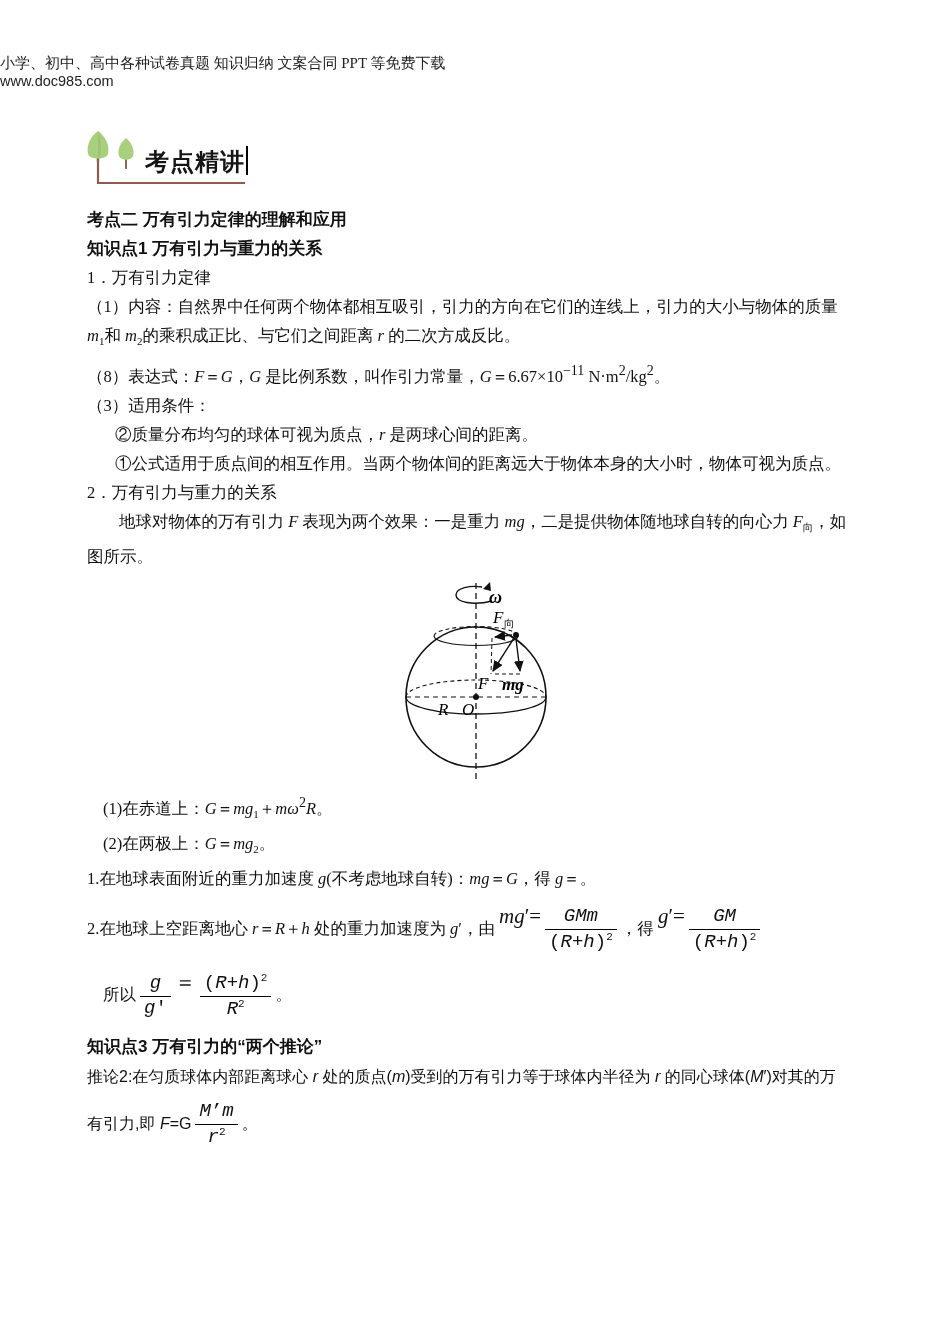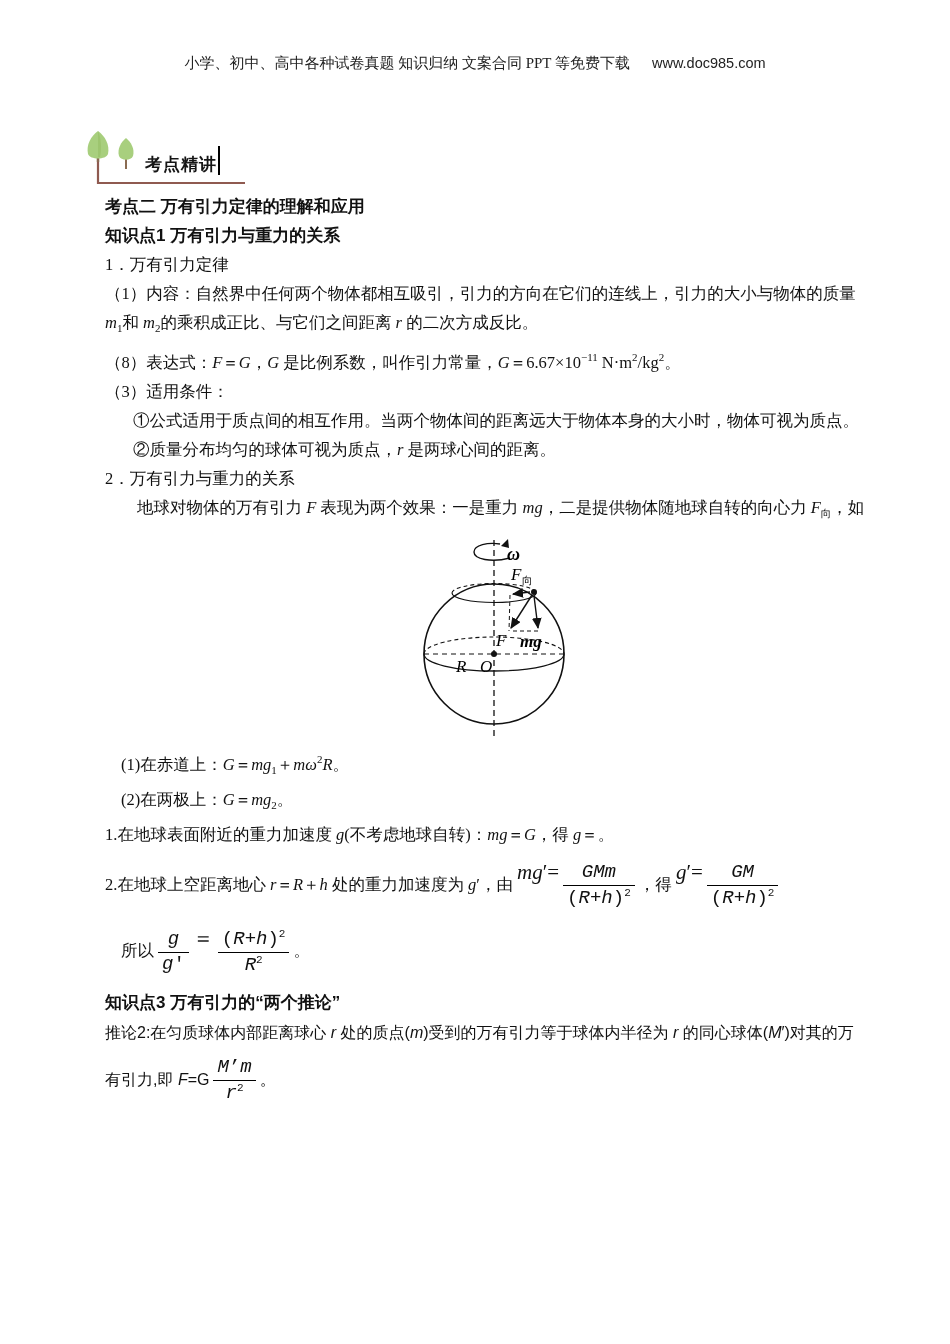--- a/index.html
+++ b/index.html
@@ -1,37 +1,37 @@
 <!DOCTYPE html>
 <html><head>
 <meta charset="utf-8">
 <style>
   html,body{margin:0;padding:0;background:#ffffff;}
   .page{position:relative;width:950px;height:1344px;background:#fff;overflow:hidden;
         font-family:"Liberation Serif","DejaVu Serif",serif;color:#111;}
   
   .hdr{position:absolute;top:54px;left:0;width:100%;display:flex;justify-content:center;
-       align-items:baseline;gap:22px;font-size:15px;color:#222;}
+       align-items:baseline;font-size:15px;color:#222;flex-direction:column;}
   .hdr .site{font-weight:normal;font-family:"Liberation Sans","DejaVu Sans",sans-serif;font-size:14.5px;}
   
   .logo{position:absolute;left:85px;top:128px;width:300px;height:64px;}
   .logo svg{position:absolute;left:0;top:0;}
-  .logo .title{position:absolute;left:60px;top:18px;font-size:17px;font-weight:bold;
+  .logo .title{position:absolute;left:60px;top:18px;font-size:24px;font-weight:bold;
        font-family:"Liberation Sans","DejaVu Sans",sans-serif;color:#151515;letter-spacing:1px;}
   .cursor-bar{display:inline-block;width:2px;height:29px;background:#000;margin-left:1px;vertical-align:-5px;}
   
-  .content{position:absolute;left:87px;top:192px;width:780px;font-size:16.5px;margin-left:18px;}
+  .content{position:absolute;left:87px;top:205px;width:780px;font-size:16.5px;}
   .para{margin:0;line-height:29px;white-space:nowrap;}
   .para.h{font-weight:bold;font-size:17px;font-family:"Liberation Sans","DejaVu Sans",sans-serif;}
   .para.sans{font-family:"Liberation Sans","DejaVu Sans",sans-serif;font-size:16px;line-height:31px;}
   .para.tall{padding:9px 0 5px;}
   .para.mt{margin-top:6px;}
   .i{font-style:italic;}
   .sub{vertical-align:sub;font-size:11px;}
-  .sup{vertical-align:super;font-size:11px;}
+  .sup{vertical-align:super;font-size:14px;}
   .sm{font-size:10.5px;}
   .fml{font-size:21px;font-family:"Liberation Serif","DejaVu Serif",serif;}
   .raise{vertical-align:11px;}
   .frac{display:inline-block;vertical-align:middle;text-align:center;font-size:19px;line-height:1.15;
         margin:0 4px;font-family:Liberation Mono, monospace;white-space:nowrap;}
   .frac .num{display:block;padding:0 4px 1px;border-bottom:1.4px solid #000;}
   .frac .den{display:block;padding:1px 4px 0;}
   .frac .sup{font-size:11px;}
   
   .diagram{width:780px;height:211px;margin-top:6px;text-align:center;}
@@ -69,24 +69,25 @@
 
   <div class="content">
     <div>
         <p class="para h"><span>考点二 万有引力定律的理解和应用</span></p>
         <p class="para h"><span>知识点1 万有引力与重力的关系</span></p>
         <p class="para"><span>1．万有引力定律</span></p>
         <p class="para"><span>（1）内容：自然界中任何两个物体都相互吸引，引力的方向在它们的连线上，引力的大小与物体的质量</span></p>
         <p class="para"><span class="i">m</span><span class="sub">1</span><span>和 </span><span class="i">m</span><span class="sub">2</span><span>的乘积成正比、与它们之间距离 </span><span class="i">r</span><span> 的二次方成反比。</span></p>
         <p class="para"><span>（8）表达式：</span><span class="i">F</span><span>＝</span><span class="i">G</span><span>，</span><span class="i">G</span><span> 是比例系数，叫作引力常量，</span><span class="i">G</span><span>＝6.67×10</span><span class="sup">−11</span><span> N·m</span><span class="sup">2</span><span>/kg</span><span class="sup">2</span><span>。</span></p>
         <p class="para"><span>（3）适用条件：</span></p>
+        <p class="para" style="padding-left: 28px;"><span>②质量分布均匀的球体可视为质点，</span><span class="i">r</span><span> 是两球心间的距离。</span></p>
         <p class="para" style="padding-left: 28px;"><span>①公式适用于质点间的相互作用。当两个物体间的距离远大于物体本身的大小时，物体可视为质点。</span></p>
-        <p class="para" style="padding-left: 28px;"><span>②质量分布均匀的球体可视为质点，</span><span class="i">r</span><span> 是两球心间的距离。</span></p>
         <p class="para"><span>2．万有引力与重力的关系</span></p>
         <p class="para" style="padding-left: 32px;"><span>地球对物体的万有引力 </span><span class="i">F</span><span> 表现为两个效果：一是重力 </span><span class="i">mg</span><span>，二是提供物体随地球自转的向心力 </span><span class="i">F</span><span class="sub sm">向</span><span>，如</span></p>
+        <p class="para"><span>图所示。</span></p>
       </div>
 
     <div class="diagram">
       <svg width="232" height="207" viewBox="0 0 232 207">
         <defs>
           <marker id="ah" markerWidth="9" markerHeight="7" refX="7.2" refY="3.5" orient="auto">
             <path d="M0,0 L8,3.5 L0,7 Z" fill="#111"></path>
           </marker>
         </defs>
 

